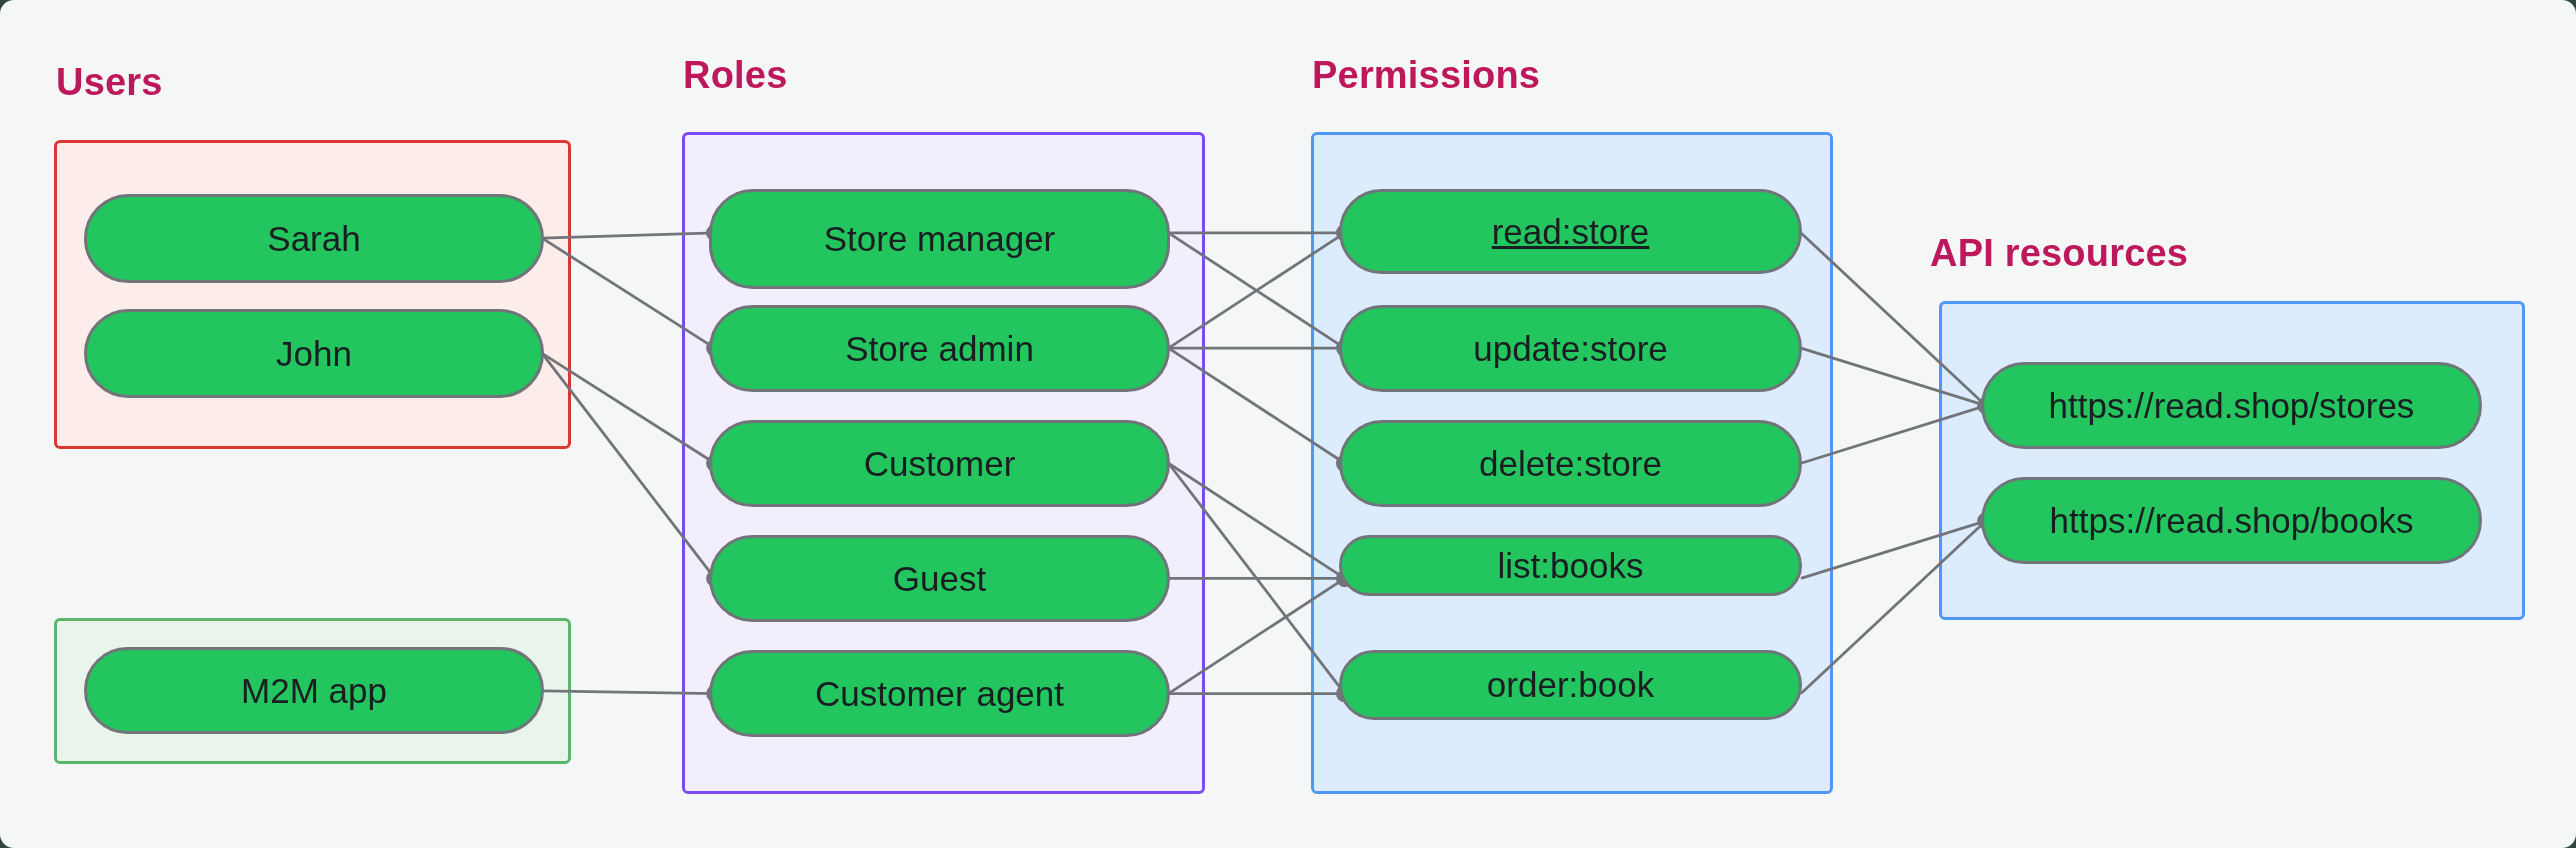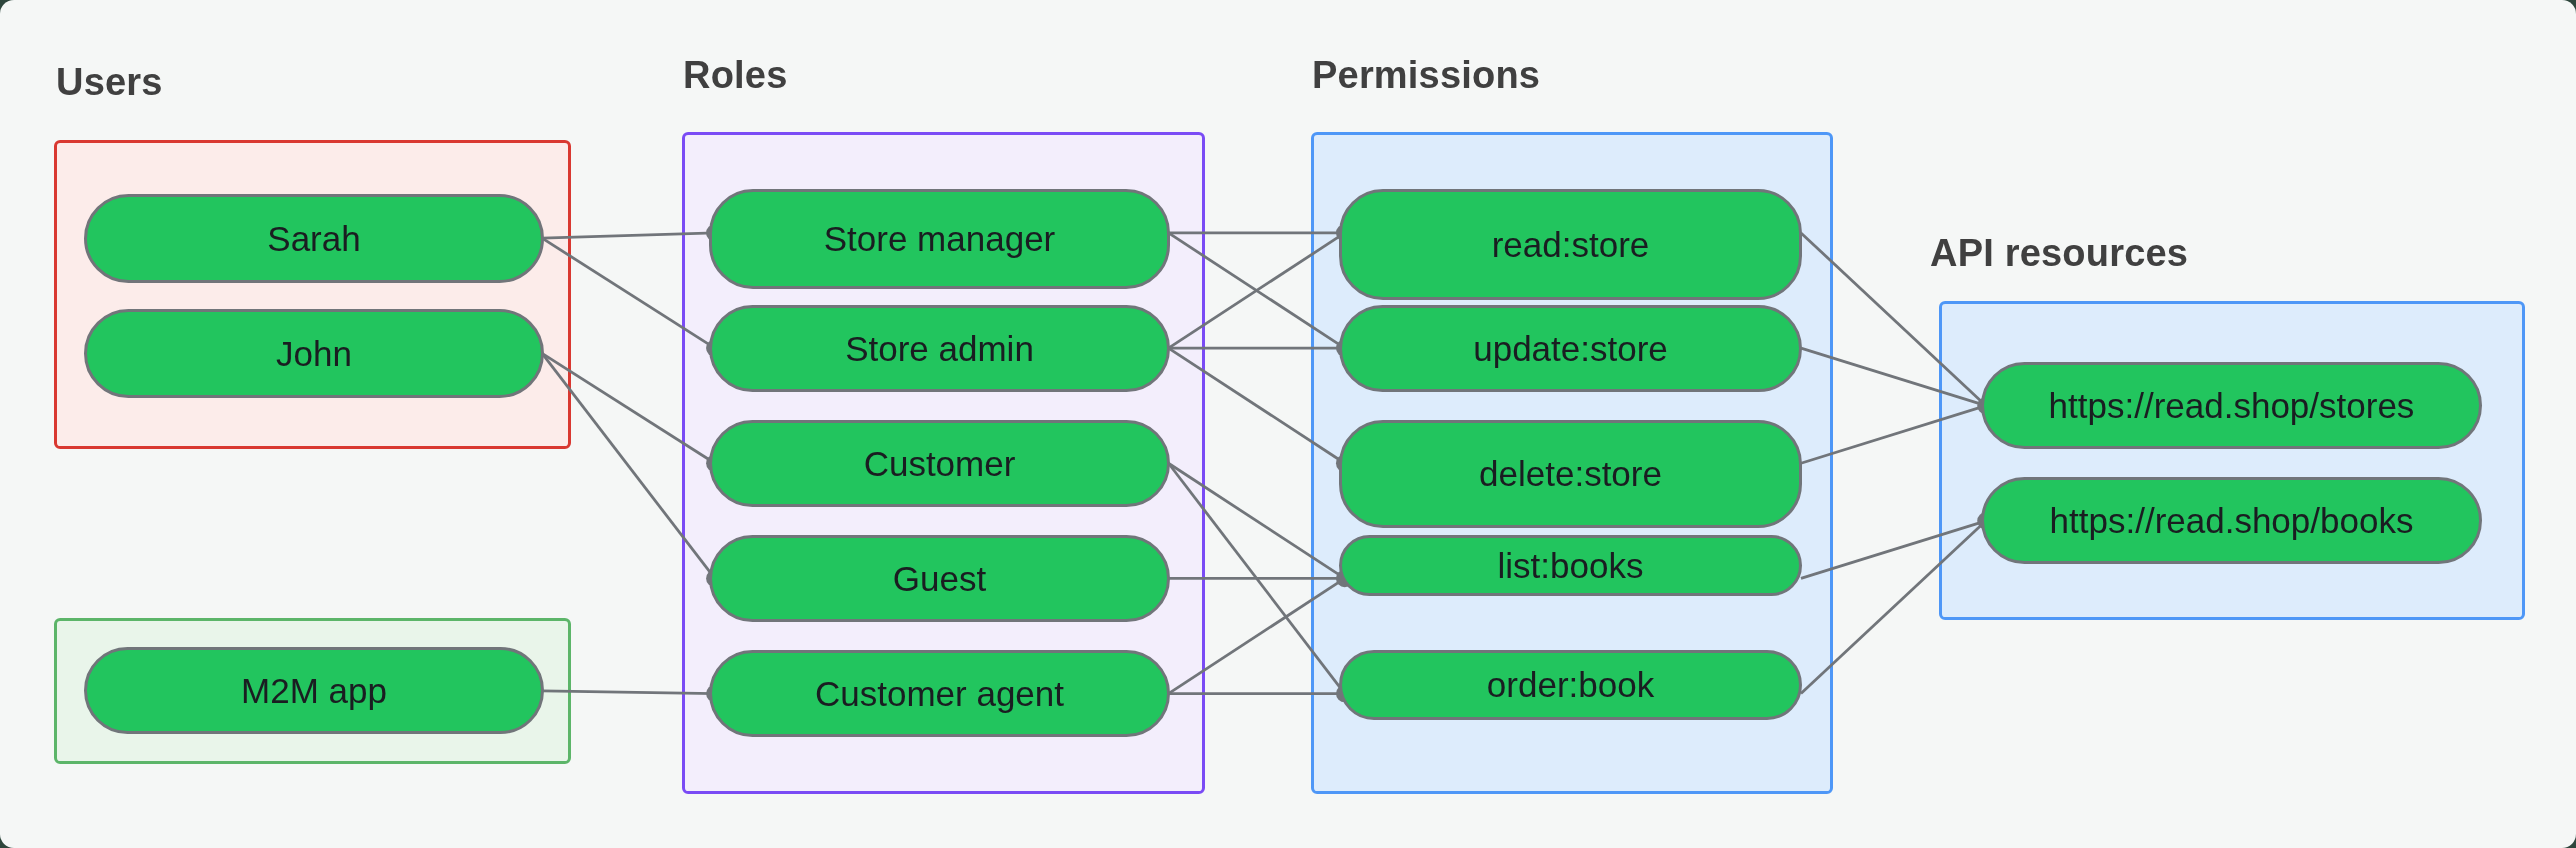--- a/index.html
+++ b/index.html
@@ -1,19 +1,19 @@
 <!DOCTYPE html>
 <html style="font-size:14px"><head>
 <meta charset="utf-8">
 <style>
   html,body{margin:0;padding:0;background:#2e463c;}
   body{width:2576px;height:848px;position:relative;font-family:"Liberation Sans",sans-serif;}
   .panel{position:absolute;inset:0;background:#f5f7f6;border-radius:14px;overflow:hidden;}
   .group-box{position:absolute;border-style:solid;border-width:3.5px;border-radius:6.1px;box-sizing:border-box;}
-  .section-label{position:absolute;font-size:38px;font-weight:600;color:#404040;letter-spacing:0.2px;white-space:nowrap;}
+  .section-label{position:absolute;font-size:38px;font-weight:600;color:#be185d;letter-spacing:0.2px;white-space:nowrap;}
   .node{position:absolute;background:#22c55e;border:3.1px solid #71757a;box-sizing:border-box;
         display:flex;align-items:center;justify-content:center;
         font-size:35px;color:#1a1d21;white-space:nowrap;}
   svg.edge-layer{position:absolute;left:0;top:0;pointer-events:none;}
   .edge-line{stroke:#71757a;stroke-width:3.2px;fill:none;}
   .edge-dot{fill:#71757a;stroke:none;}
 </style>
 </head>
 <body>
 
@@ -83,27 +83,27 @@
       </div>
       <div class="node" style="left: 709px; top: 420px; width: 461px; height: 87px; border-radius: 44px;">
         <span>Customer</span>
       </div>
       <div class="node" style="left: 709px; top: 535px; width: 461px; height: 87px; border-radius: 44px; text-align: center;">
         <span>Guest</span>
       </div>
       <div class="node" style="left: 709px; top: 650px; width: 461px; height: 87px; border-radius: 44px;">
         <span>Customer agent</span>
       </div>
-      <div class="node" style="left: 1339px; top: 189px; width: 463px; height: 111px; border-radius: 44px;">
+      <div class="node" style="left: 1339px; top: 189px; width: 463px; height: 85px; border-radius: 44px; text-decoration: underline;">
         <span>read:store</span>
       </div>
       <div class="node" style="left: 1339px; top: 305px; width: 463px; height: 87px; border-radius: 44px;">
         <span>update:store</span>
       </div>
-      <div class="node" style="left: 1339px; top: 420px; width: 463px; height: 108px; border-radius: 44px;">
+      <div class="node" style="left: 1339px; top: 420px; width: 463px; height: 87px; border-radius: 44px;">
         <span>delete:store</span>
       </div>
       <div class="node" style="left: 1339px; top: 535px; width: 463px; height: 61px; border-radius: 44px;">
         <span>list:books</span>
       </div>
       <div class="node" style="left: 1339px; top: 650px; width: 463px; height: 70px; border-radius: 44px;">
         <span>order:book</span>
       </div>
       <div class="node" style="left: 1981px; top: 362px; width: 501px; height: 87px; border-radius: 44px;">
         <span>https://read.shop/stores</span>

